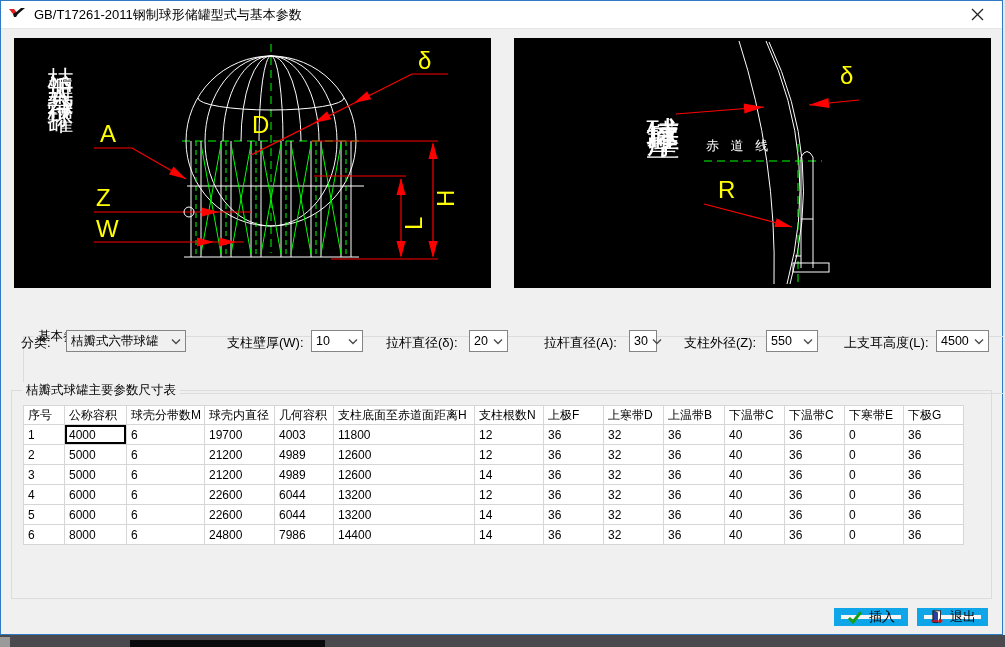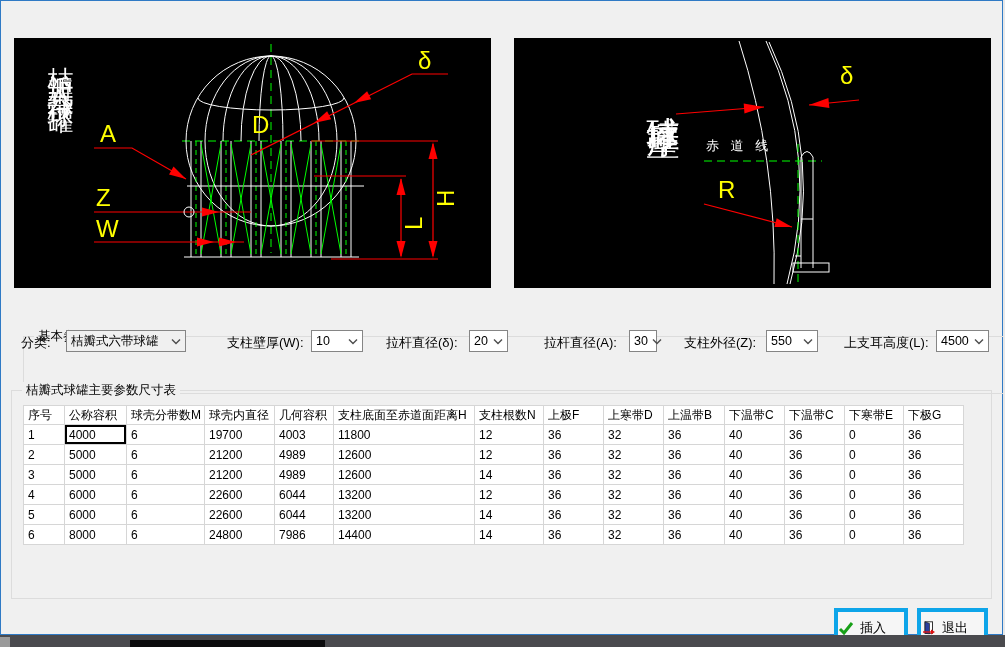--- a/index.html
+++ b/index.html
@@ -54,37 +54,53 @@
 
   
   .grid { position:absolute; left:22px; top:404px; width:940px; border-collapse:collapse;
           table-layout:fixed; background:#fff;padding-left:48px; }
   .grid th, .grid td { border:1px solid #d6d6d6; font-size:12px; font-weight:normal;
           text-align:left; padding:0 2px 0 4px; height:20px; white-space:nowrap; overflow:hidden; }
   .grid th { height:19px; }
   .grid td.sel { box-shadow:inset 0 0 0 2px #000; }
 
   
-  .btn { position:absolute; top:607px; height:40px; display:flex; align-items:center;
-         gap:6px; background:#f6f6f6; border:4px solid #0ea5e9;
+  .btn { position:absolute; top:607px; height:18px; display:flex; align-items:center;
+         justify-content:center; gap:6px; background:#f6f6f6; border:7px solid #0ea5e9;
          font-size:13px; font-family:inherit; }
   .btn-insert { left:833px; width:74px; }
   .btn-exit   { left:916px; width:71px; }
 
   
   .behind-strip { position:absolute; left:0; top:635px; width:1005px; height:12px; background:#4a4a4e; }
   .strip-corner { position:absolute; left:0; top:2px; width:10px; height:10px; background:#9a9a9a; }
   .strip-blob   { position:absolute; left:130px; top:5px; width:195px; height:7px; background:#0b0b0d; }
   .right-edge   { position:absolute; left:1003px; top:0; width:2px; height:635px; background:#e8e8e8; }
 </style>
 </head>
 <body>
 
 <div class="dialog">
 
+  <div class="titlebar">
+    <span class="app-icon">
+      <svg width="18" height="14" viewBox="0 0 18 14">
+        <polygon points="0,1 5,1 9,6 4,6" fill="#e02020"></polygon>
+        <polygon points="4,6 9,6 16,0 12,0 8,3.5" fill="#111"></polygon>
+        <polygon points="4,6 9,6 7,9 5,9" fill="#111"></polygon>
+      </svg>
+    </span>
+    <span class="title">GB/T17261-2011钢制球形储罐型式与基本参数</span>
+    <span class="close-btn">
+      <svg width="13" height="13" viewBox="0 0 13 13">
+        <line x1="1" y1="1" x2="12" y2="12" stroke="#222" stroke-width="1.2"></line>
+        <line x1="12" y1="1" x2="1" y2="12" stroke="#222" stroke-width="1.2"></line>
+      </svg>
+    </span>
+  </div>
 
   <div class="panel left">
     <svg width="477" height="250" viewBox="0 0 477 250">
 
       <line class="gd" x1="257" y1="6" x2="257" y2="215"></line>
       <line class="gd" x1="168" y1="103" x2="346" y2="103"></line>
 
       <path class="w" d="M 172,103 A 85,85 0 0 0 342,103"></path>
       <path class="w" d="M 191,103 A 66,85 0 0 0 323,103"></path>
 

